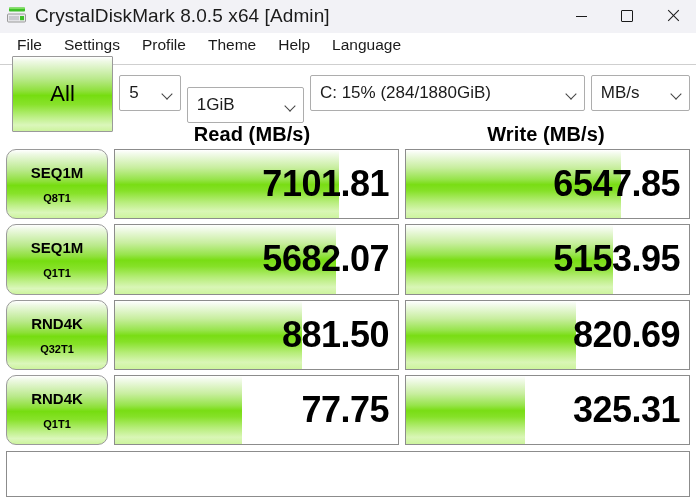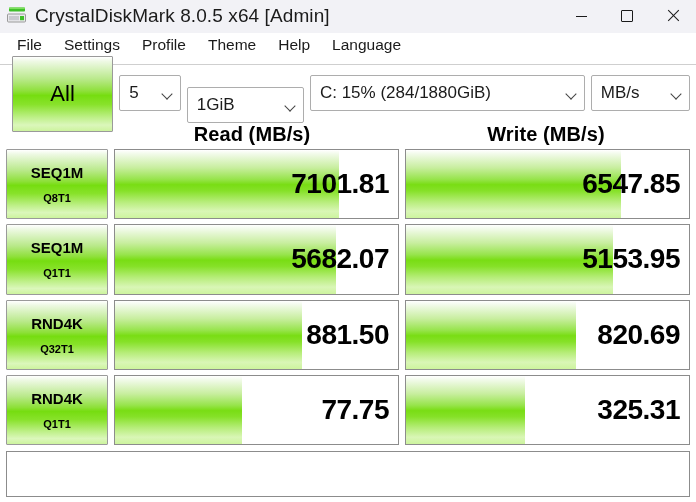--- a/index.html
+++ b/index.html
@@ -154,21 +154,21 @@
     display:flex;align-items:stretch;
     gap:6px;
     min-height:0;
   }
   .rowlabel{
     width:102px;flex:0 0 auto;
     display:flex;flex-direction:column;
     align-items:center;justify-content:center;
     gap:11px;
     font-size:15px;font-weight:bold;color:#000;
-    border-radius:1px;
+    border-radius:10px;
   }
   .rowlabel .l2{font-size:11px;}
 
   .cell{
     flex:1 1 0;
     position:relative;
     background:#ffffff;
     border:1px solid #8c8c8c;
     box-sizing:border-box;
     overflow:hidden;
@@ -183,21 +183,21 @@
       #c8ee9f 26%,
       #97e44c 43%,
       #79dd14 51%,
       #86e128 60%,
       #b6ed79 76%,
       #d9f6b6 90%,
       #cdf49e 100%);
   }
   .val{
     position:relative;z-index:2;
-    font-size:28px;font-weight:bold;color:#000;
+    font-size:36px;font-weight:bold;color:#000;
     padding-right:9px;
     letter-spacing:-0.5px;
     line-height:1;
   }
 
   
   .footer{
     height:46px;min-height:46px;
     margin:6px 6px 5px 6px;
     border:1px solid #8c8c8c;

